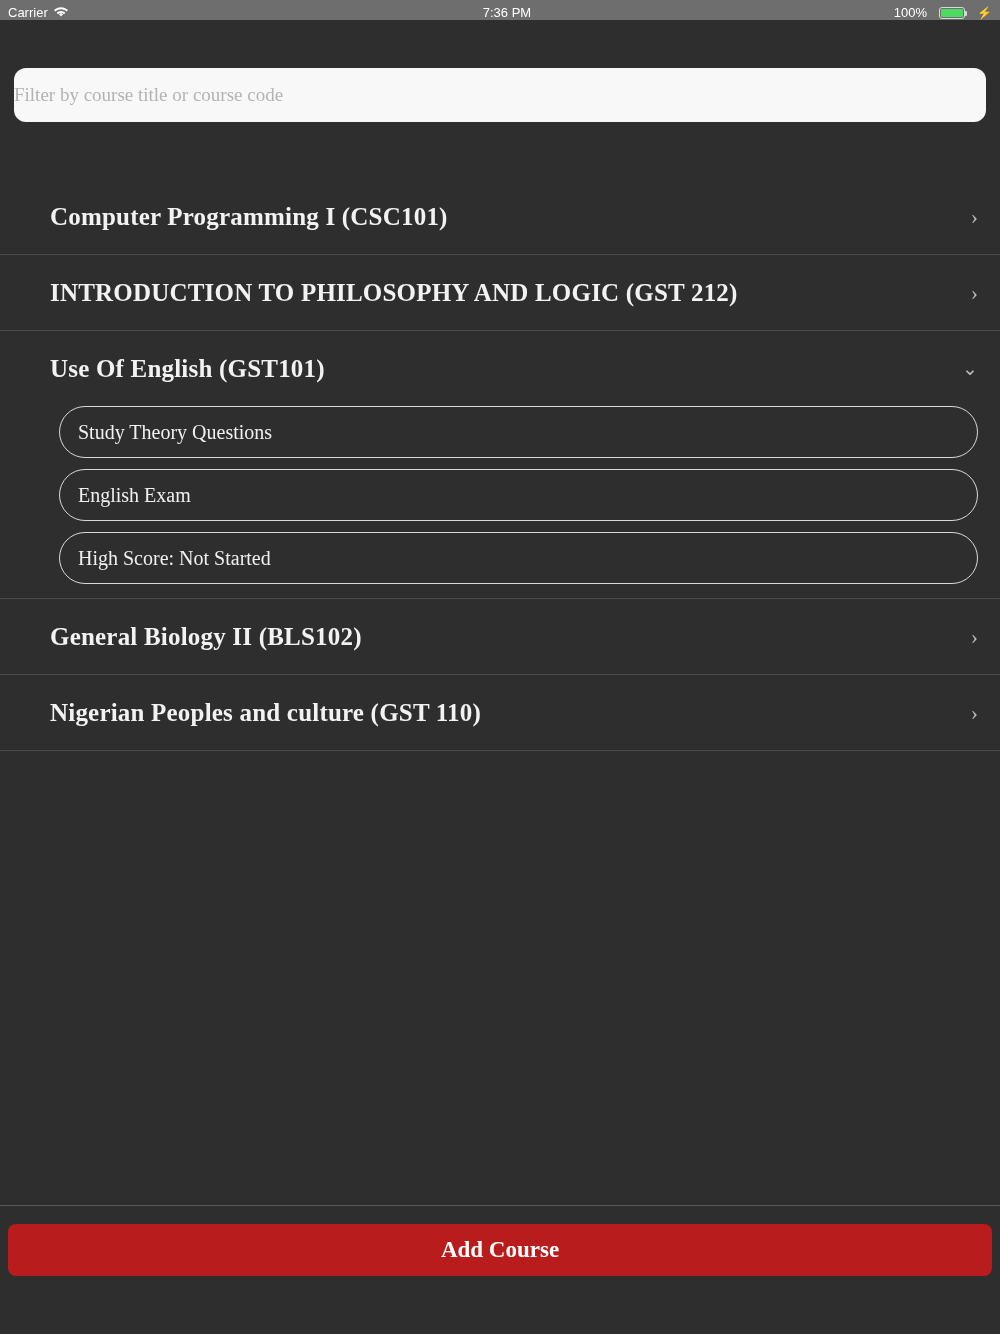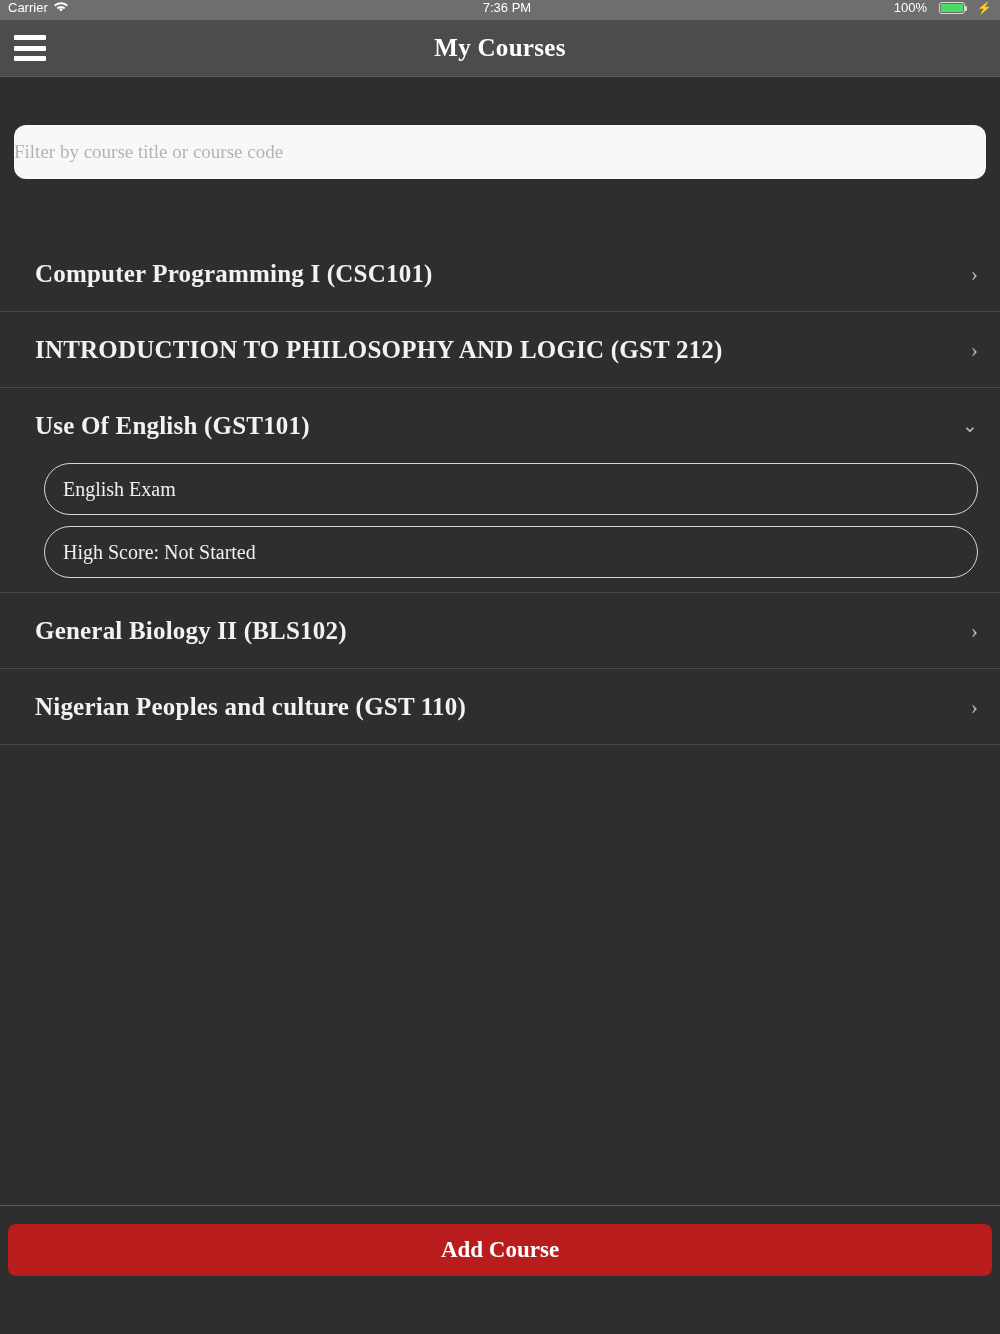--- a/index.html
+++ b/index.html
@@ -20,21 +20,21 @@
   }
 
   
   .status-bar {
     height: 20px;
     background: #6e6e6e;
     color: #ffffff;
     font-family: "Liberation Sans", sans-serif;
     font-size: 13px;
     display: flex;
-    align-items: flex-start;
+    align-items: flex-end;
     padding: 0 8px;
     position: relative;
     flex: 0 0 20px;
   }
   .status-left { display: flex; align-items: center; gap: 6px; }
   .status-center {
     position: absolute;
     left: 14px; right: 0;
     text-align: center;
     font-size: 13px;
@@ -132,20 +132,21 @@
 
   
   .course-list {
     margin-top: 57px;
     flex: 1 1 auto;
     overflow: hidden;
   }
   .course-row {
     position: relative;
     border-bottom: 1px solid #4a4a4a;
+    padding-left: 15px;
   }
   .course-header {
     display: flex;
     align-items: center;
     min-height: 75px;
     padding: 0 22px 0 35px;
     cursor: pointer;
   }
   .course-title {
     color: #f2f2f2;
@@ -220,28 +221,20 @@
     <div class="status-center">7:36 PM</div>
     <div class="status-right">
       <span>100%</span>
       <span class="battery">
           <span class="battery-fill"></span>
         </span>
       <span class="bolt">⚡</span>
     </div>
   </div>
 
-  <div class="nav-bar">
-    <div class="hamburger">
-      <span></span>
-      <span></span>
-      <span></span>
-    </div>
-    <div class="nav-title">My Courses</div>
-  </div>
 
   <div class="search-wrap">
     <input class="search-input" type="text" placeholder="Filter by course title or course code" value="" style="">
   </div>
 
   <div class="course-list">
 
     <div class="course-row">
       <div class="course-header">
         <div class="course-title">Computer Programming I (CSC101)</div>
@@ -255,20 +248,21 @@
         <div class="chev">›</div>
       </div>
     </div>
 
     <div class="course-row">
       <div class="course-header">
         <div class="course-title">Use Of English (GST101)</div>
         <div class="chev down">⌄</div>
       </div>
       <div class="sub-list">
+        <div class="sub-item">Study Theory Questions</div>
         <div class="sub-item">English Exam</div>
         <div class="sub-item">High Score: Not Started</div>
       </div>
     </div>
 
     <div class="course-row">
       <div class="course-header">
         <div class="course-title">General Biology II (BLS102)</div>
         <div class="chev">›</div>
       </div>

